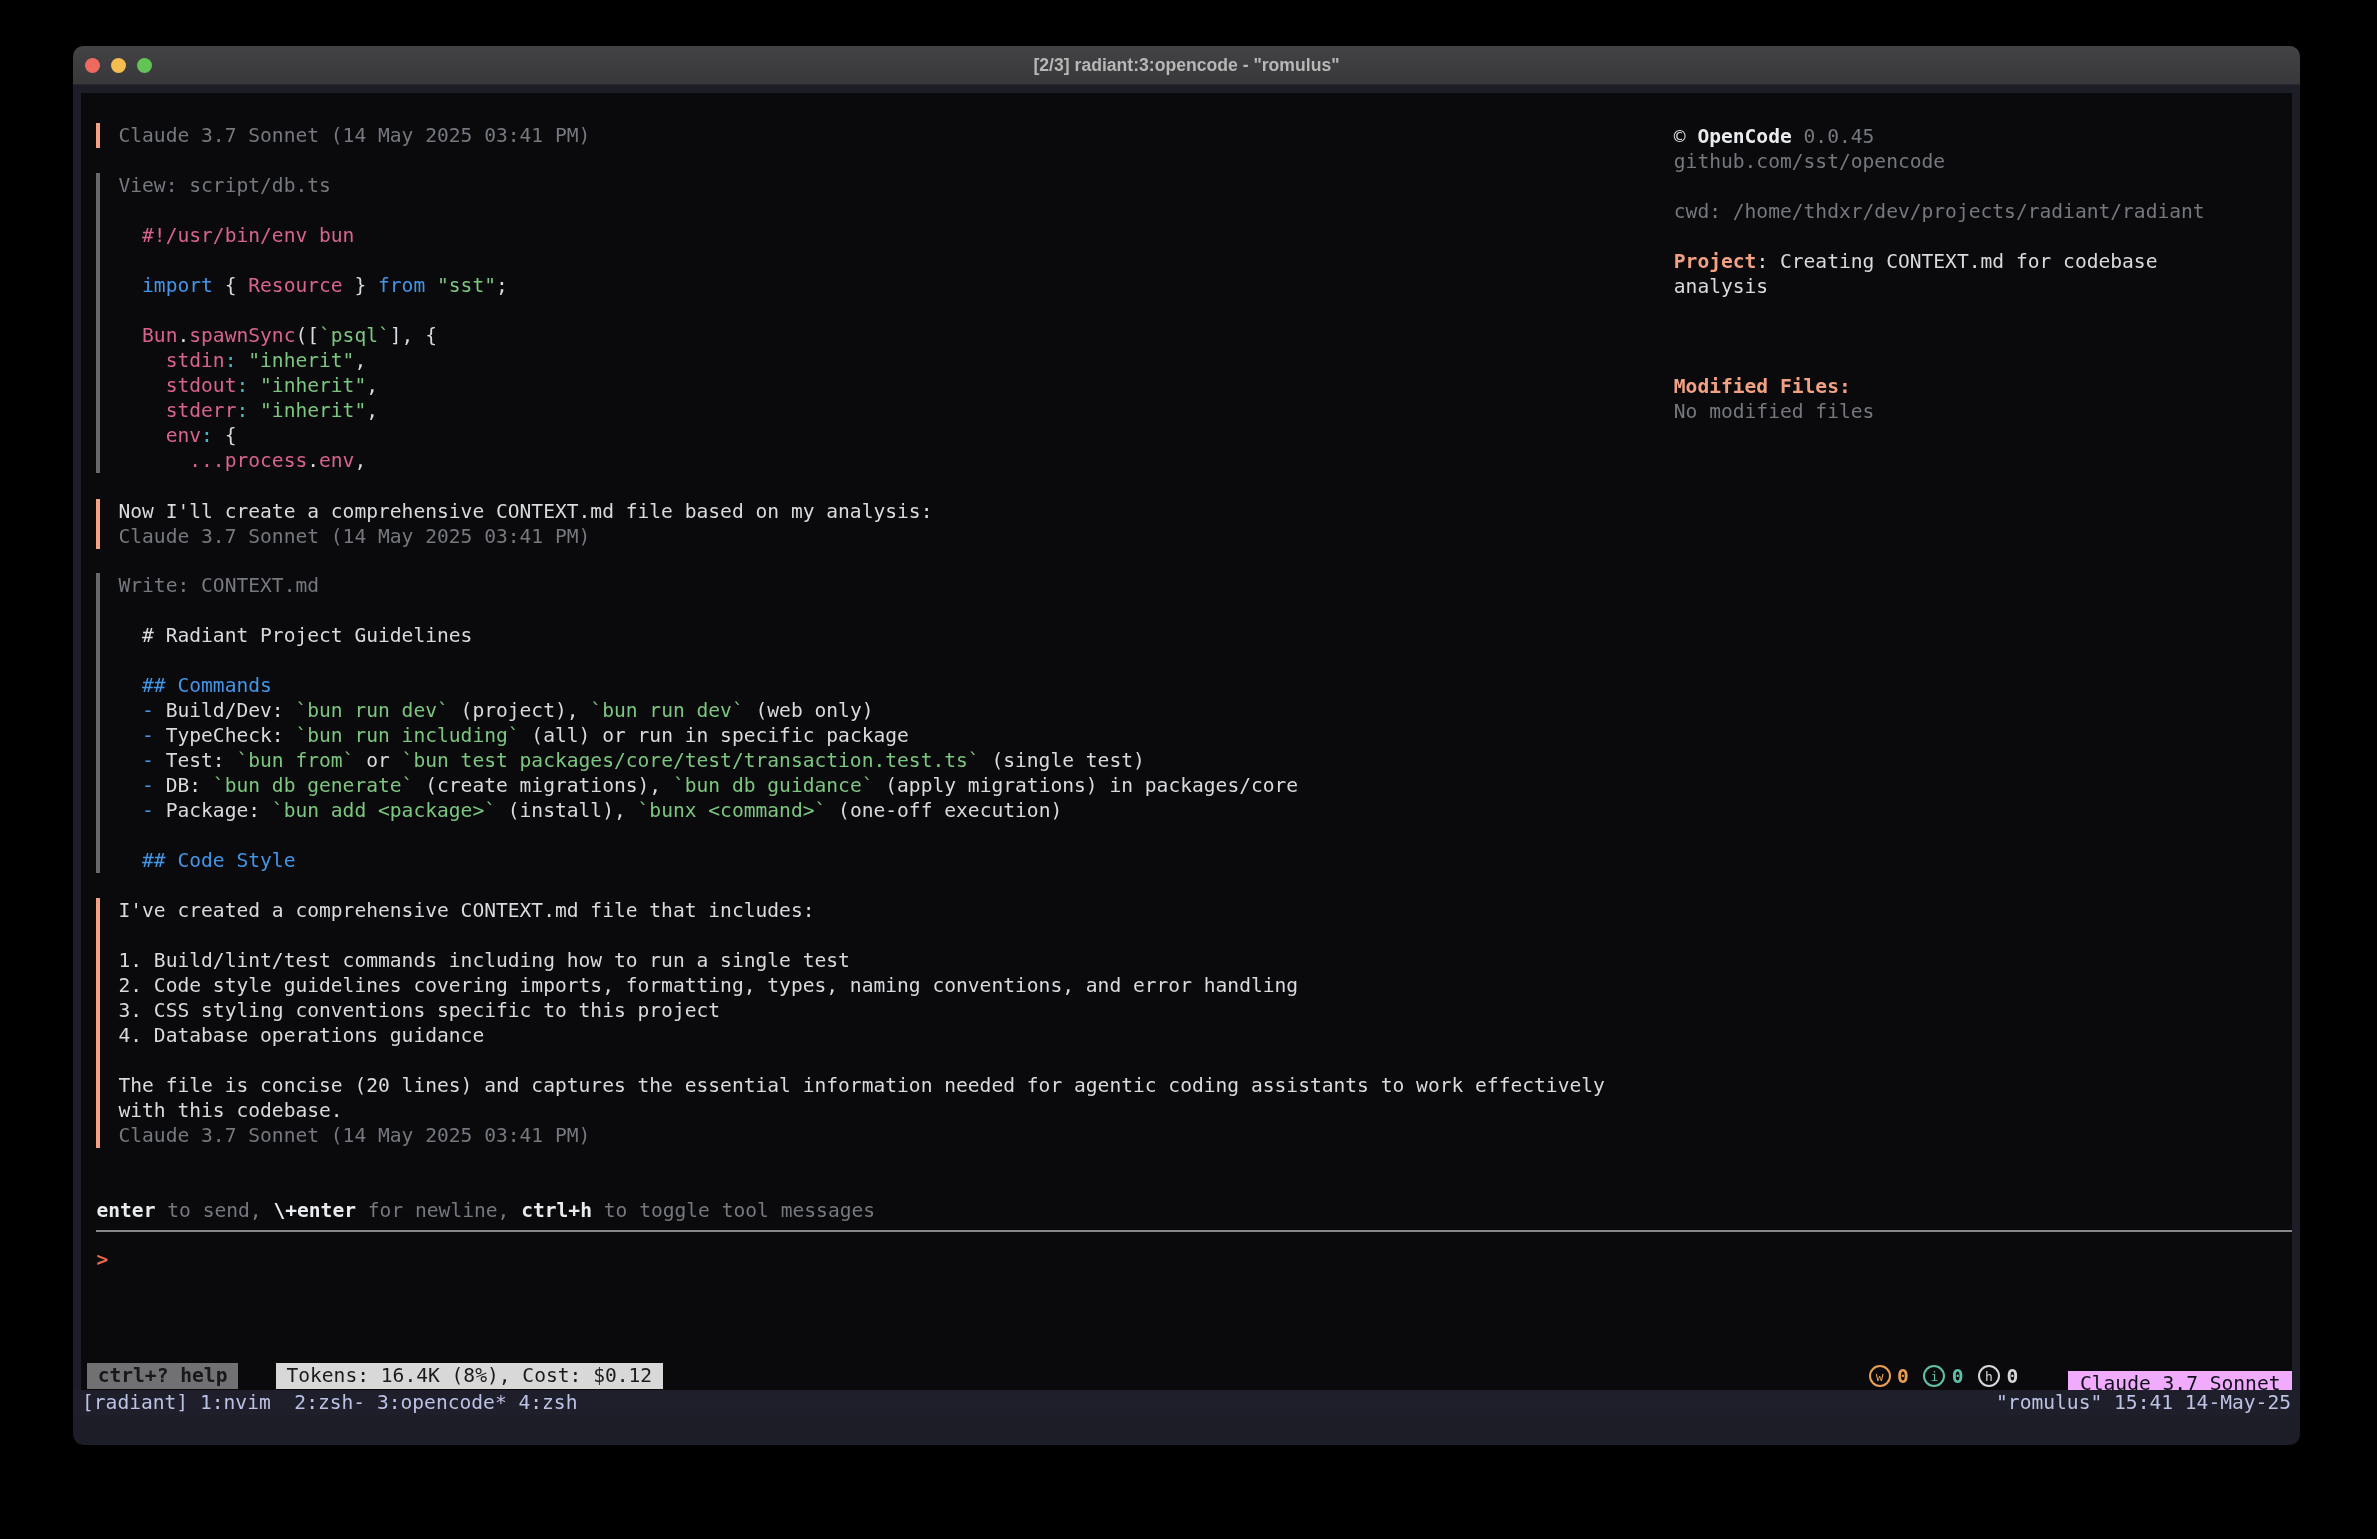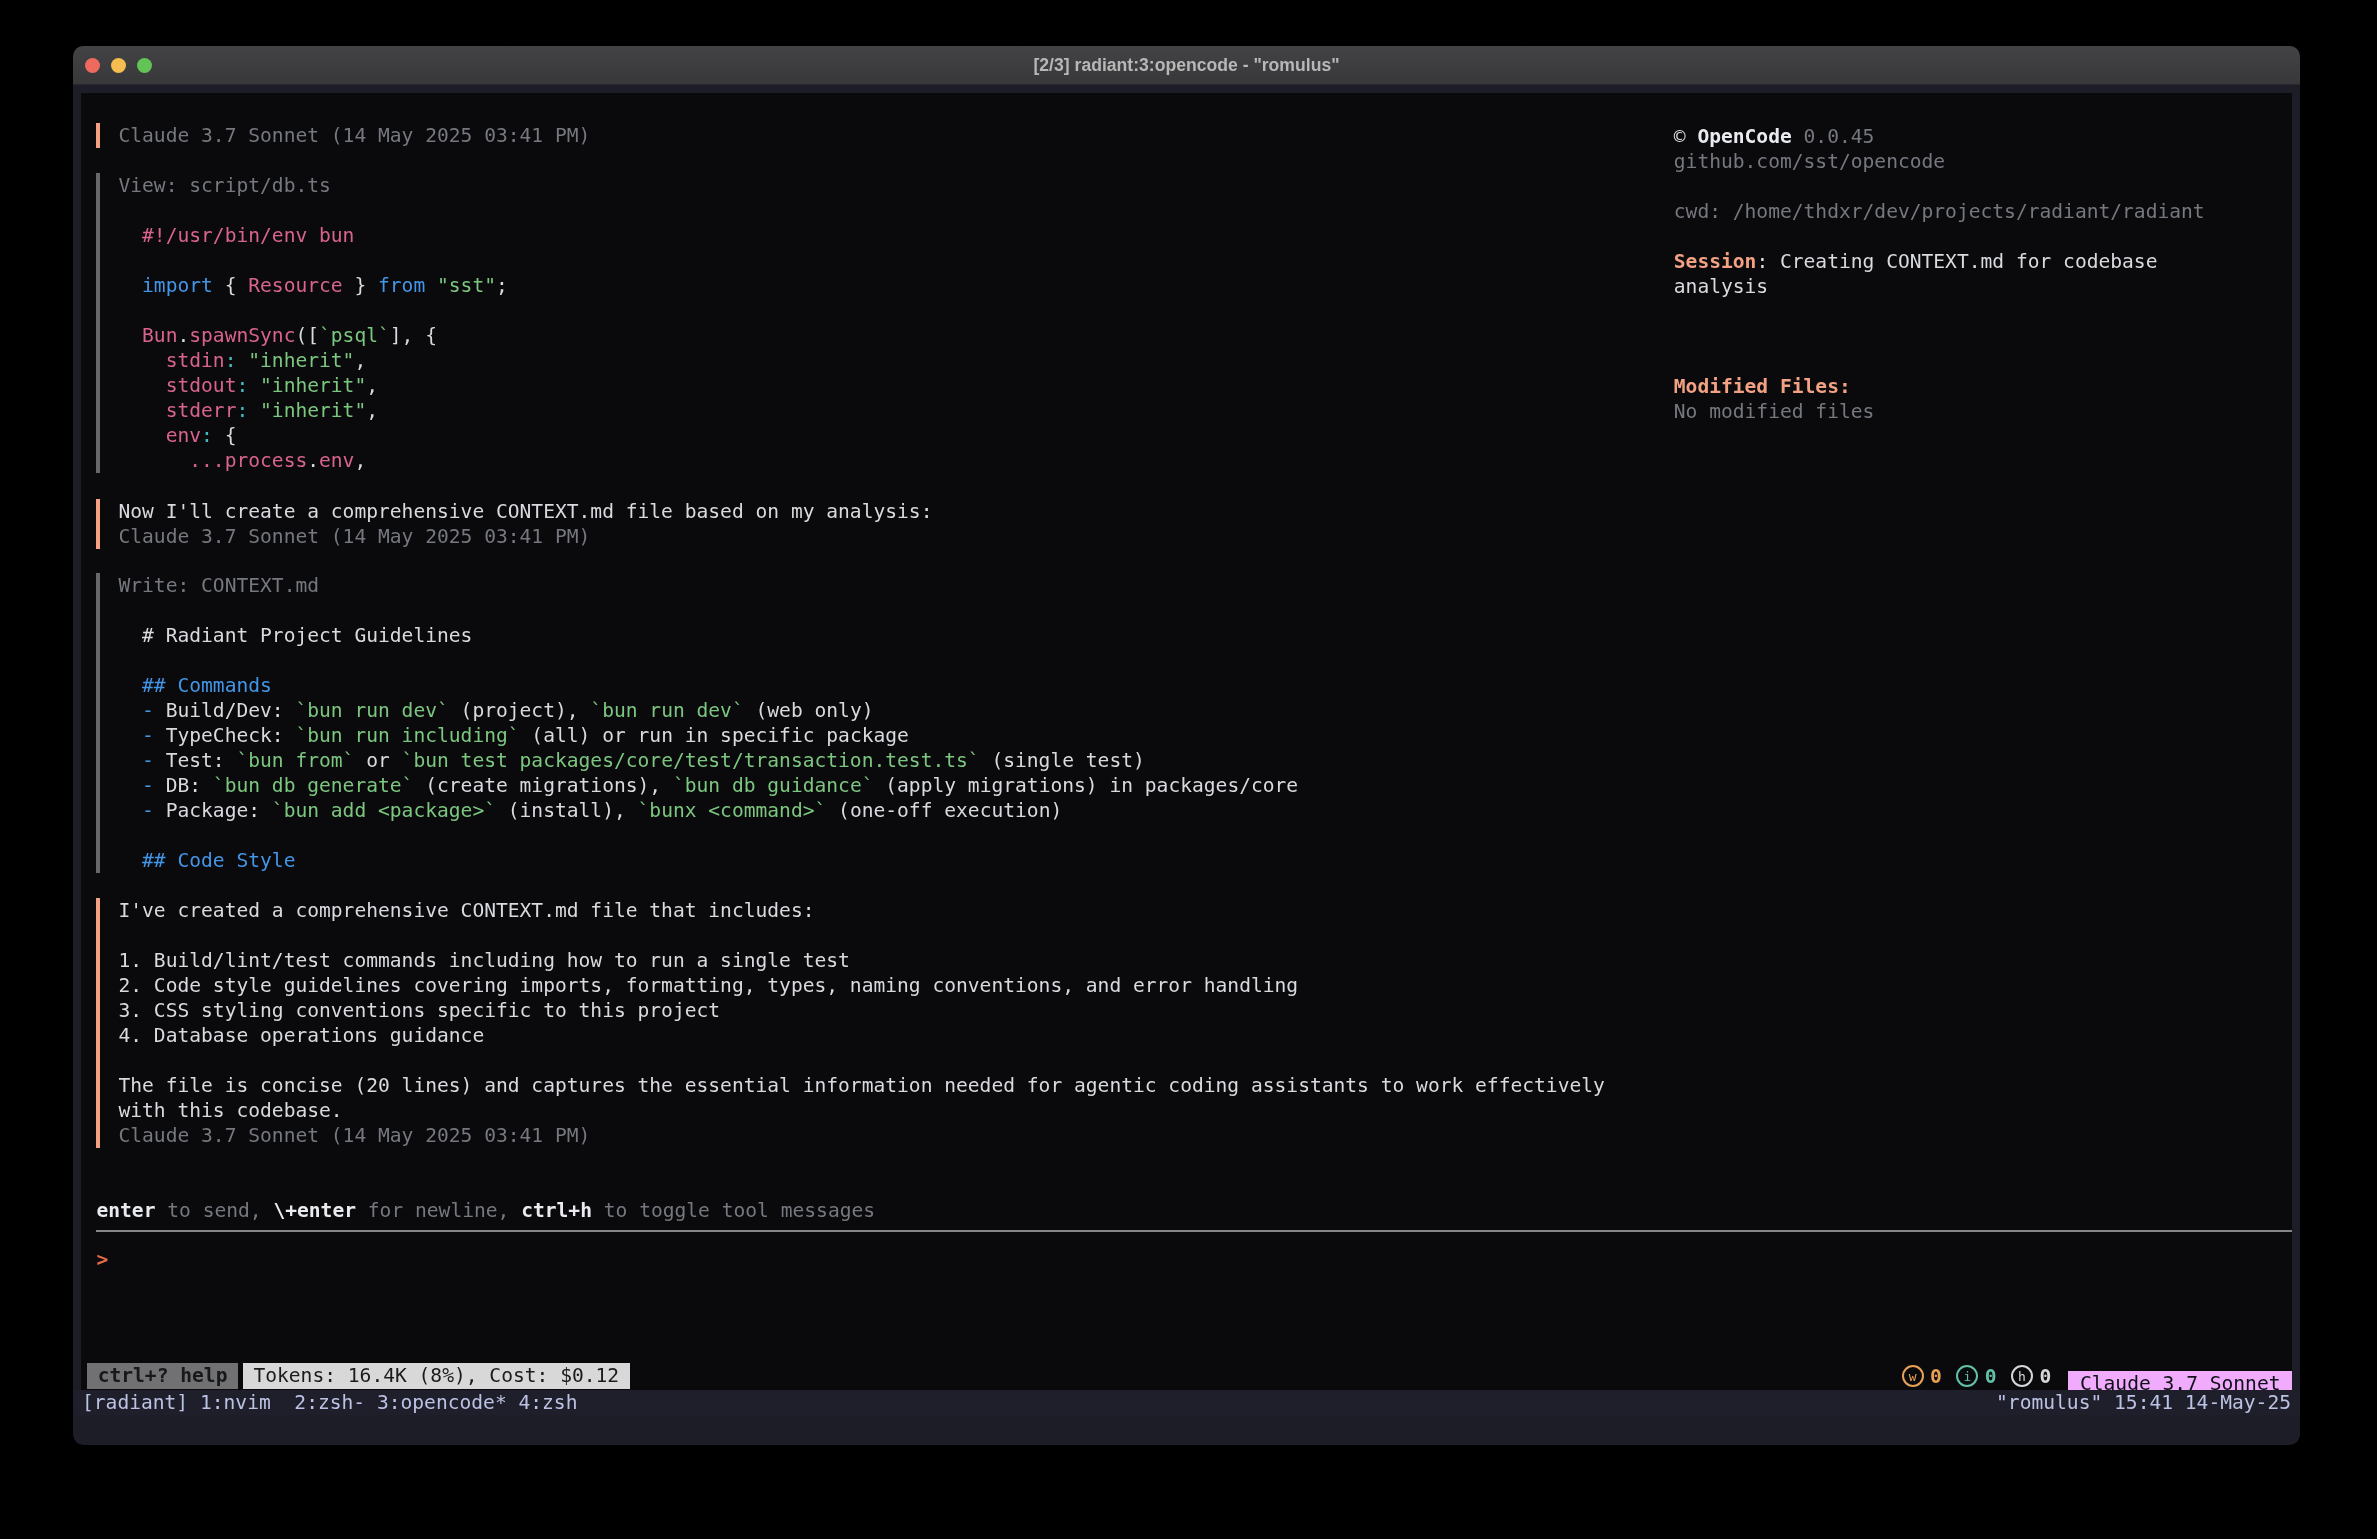--- a/index.html
+++ b/index.html
@@ -42,21 +42,21 @@
   .mt38{margin-top:25px;} .mt40{margin-top:26px;} .mt36{margin-top:23.5px;} .mt76{margin-top:50px;}
   .divider{margin-top:7.2px;height:2px;background:#85858a;width:2196px;}
   .prompt-line{margin-top:15.7px;height:25px;}
   .prompt-caret{color:#e56a45;font-weight:bold;}
 
   
   .sidebar{position:absolute;left:1593px;top:31px;width:613px;}
 
   
   .statusrow{position:absolute;left:6.5px;right:0;bottom:0.7px;height:26px;
-             display:flex;align-items:center;}
+             display:flex;align-items:center;gap:33px;}
   .chip-help{background:#717174;color:#17181a;font-weight:bold;
              height:26px;line-height:26px;padding:0 10.4px;white-space:pre;}
   .chip-tokens{background:#d8d8d8;color:#1a1b1d;height:26px;line-height:26px;
                padding:0 10.4px;margin-left:5.2px;white-space:pre;}
   .diag{margin-left:auto;display:flex;align-items:center;gap:14.4px;}
   .diag-group{display:flex;align-items:center;gap:6.5px;}
   .diag-group.warn{color:#e8a055;} .diag-group.info{color:#63c0a8;} .diag-group.hint{color:#d4d6da;}
   .circle{width:18px;height:18px;border:2px solid currentColor;border-radius:50%;
           display:inline-flex;align-items:center;justify-content:center;
           font-size:13px;line-height:13px;}
@@ -145,21 +145,21 @@
         <div class="divider"></div>
         <div class="prompt-line"><span class="prompt-caret">&gt;</span></div>
       </div>
 
       <aside class="sidebar">
         <div class="ln"><span class="tk-w">© </span><span class="tk-wb">OpenCode</span><span class="tk-w"> </span><span class="tk-g">0.0.45</span></div>
         <div class="ln"><span class="tk-g">github.com/sst/opencode</span></div>
         <div class="ln"></div>
         <div class="ln"><span class="tk-g">cwd: /home/thdxr/dev/projects/radiant/radiant</span></div>
         <div class="ln"></div>
-        <div class="ln"><span class="tk-ob">Session</span><span class="tk-w">: Creating CONTEXT.md for codebase</span></div>
+        <div class="ln"><span class="tk-ob">Project</span><span class="tk-w">: Creating CONTEXT.md for codebase</span></div>
         <div class="ln"><span class="tk-w">analysis</span></div>
         <div class="ln"></div>
         <div class="ln"></div>
         <div class="ln"></div>
         <div class="ln"><span class="tk-ob">Modified Files:</span></div>
         <div class="ln"><span class="tk-g">No modified files</span></div>
       </aside>
 
       <div class="statusrow">
         <div class="chip-help">ctrl+? help</div>

